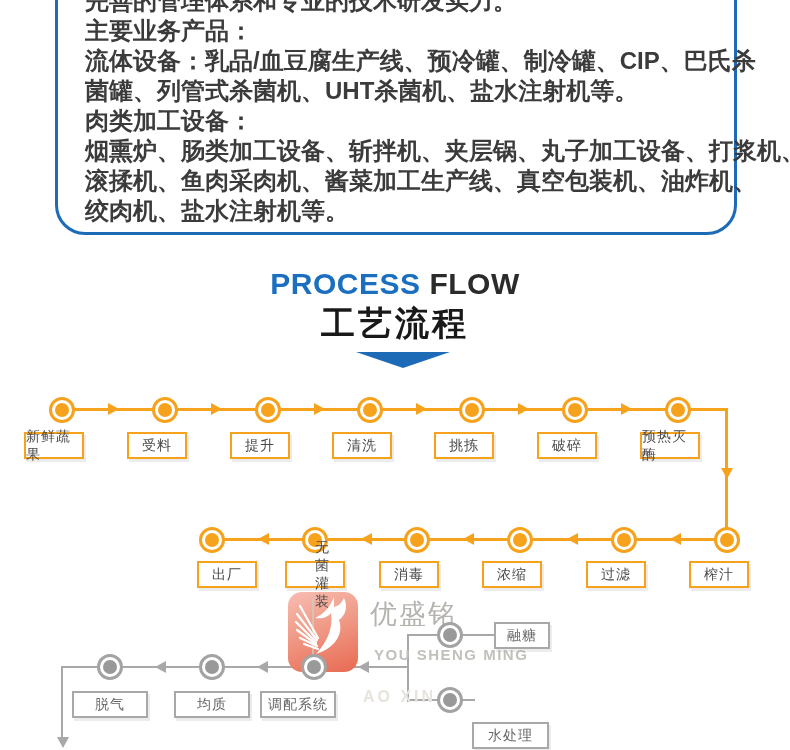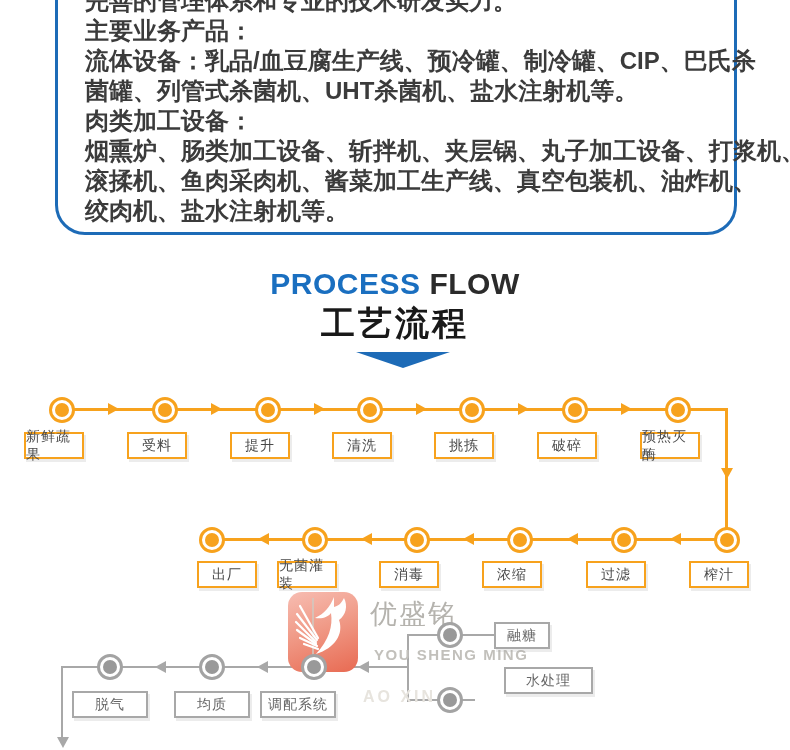--- a/index.html
+++ b/index.html
@@ -118,21 +118,21 @@
   <div class="ar ar-l" style="left:670px; top:533px;"></div>
 
   <div class="circle c-orange" style="left:199px; top:527px;"></div>
   <div class="circle c-orange" style="left:302px; top:527px;"></div>
   <div class="circle c-orange" style="left:404px; top:527px;"></div>
   <div class="circle c-orange" style="left:507px; top:527px;"></div>
   <div class="circle c-orange" style="left:611px; top:527px;"></div>
   <div class="circle c-orange" style="left:714px; top:527px;"></div>
 
   <div class="fbox b-orange" style="left:174px; top:561px;margin-left:23px;">出厂</div>
-  <div class="fbox b-orange" style="left:277px; top:561px;">无菌灌装</div>
+  <div class="fbox b-orange" style="left:285px; top:561px;padding-left:28px;">无菌灌装</div>
   <div class="fbox b-orange" style="left:379px; top:561px;">消毒</div>
   <div class="fbox b-orange" style="left:482px; top:561px;">浓缩</div>
   <div class="fbox b-orange" style="left:586px; top:561px;">过滤</div>
   <div class="fbox b-orange" style="left:689px; top:561px;">榨汁</div>
 
   <div class="ghline" style="left:62px; top:666px; width:346px;"></div>
   <div class="gvline" style="left:61px; top:666px; height:72px;"></div>
   <div class="gar-d" style="position:absolute; left:57px; top:737px; width:0; height:0; border-left:6px solid transparent; border-right:6px solid transparent; border-top:11px solid #a8a8a8; z-index:2;"></div>
 
   <div class="gvline" style="left:407px; top:634px; height:68px;"></div>
@@ -164,15 +164,15 @@
   <div class="circle c-gray" style="left:97px;  top:654px;"></div>
   <div class="circle c-gray" style="left:199px; top:654px;"></div>
   <div class="circle c-gray" style="left:301px; top:654px;"></div>
   <div class="circle c-gray" style="left:437px; top:622px;"></div>
   <div class="circle c-gray" style="left:437px; top:687px;"></div>
 
   <div class="fbox b-gray" style="left:72px;  top:691px;">脱气</div>
   <div class="fbox b-gray" style="left:174px; top:691px;">均质</div>
   <div class="fbox b-gray" style="left:260px; top:691px;">调配系统</div>
   <div class="fbox b-gray" style="left:494px; top:622px; width:56px;">融糖</div>
-  <div class="fbox b-gray" style="left:472px; top:667px; width:89px;margin-left:32px;">水处理</div>
+  <div class="fbox b-gray" style="left:472px; top:722px; width:77px;">水处理</div>
 
 </div>
 
 </body></html>

